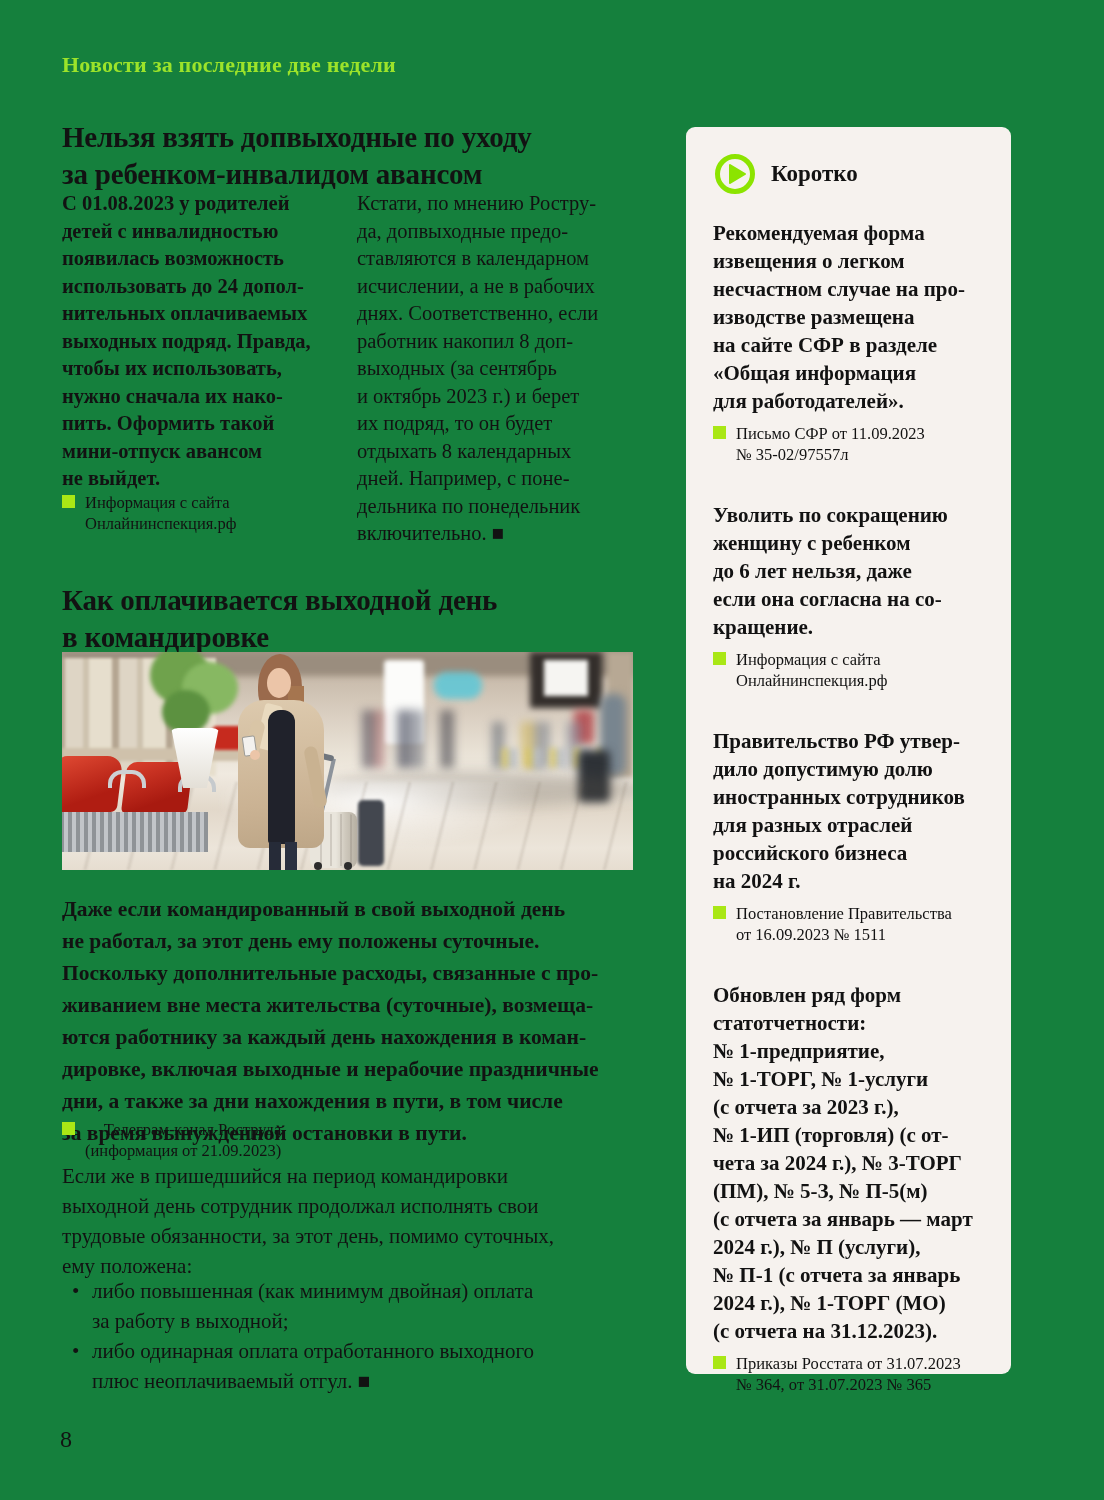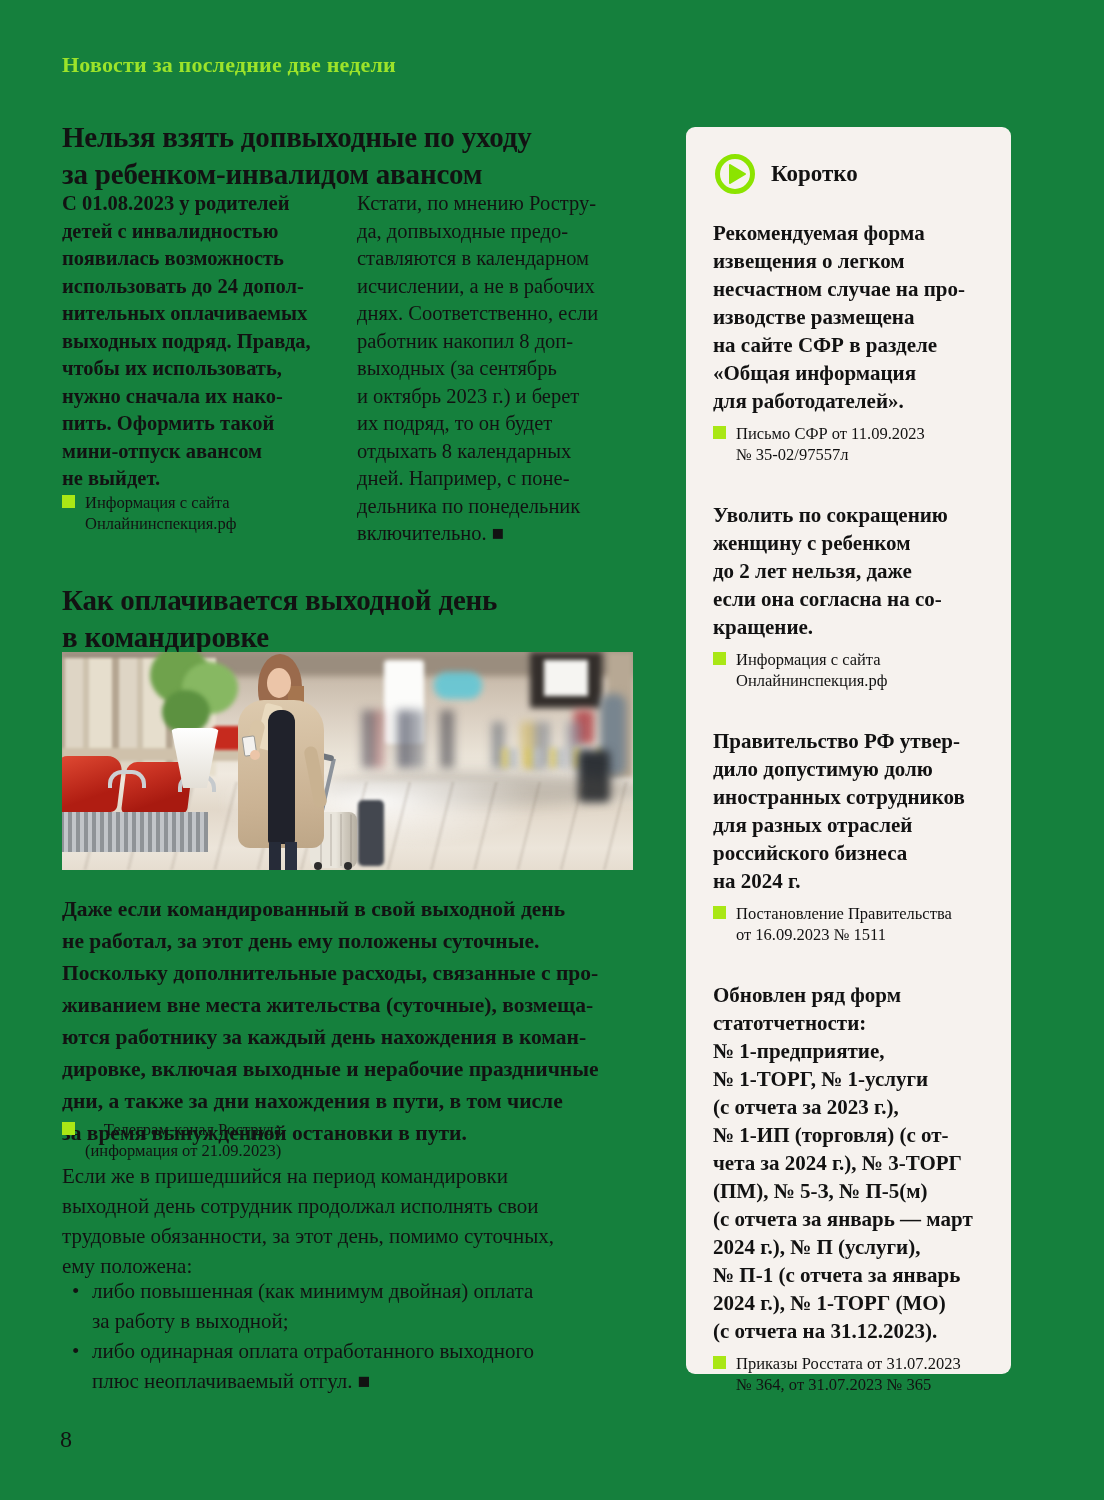--- a/index.html
+++ b/index.html
@@ -261,21 +261,21 @@
       <div class="source sb-src">
         <span class="sq"></span>
         <span class="preline">Письмо СФР от 11.09.2023
 № 35-02/97557л</span>
       </div>
     </div>
 
     <div class="sb-item">
       <div class="sb-text preline">Уволить по сокращению
 женщину с ребенком
-до 2 лет нельзя, даже
+до 6 лет нельзя, даже
 если она согласна на со-
 кращение.</div>
       <div class="source sb-src">
         <span class="sq"></span>
         <span class="preline">Информация с сайта
 Онлайнинспекция.рф</span>
       </div>
     </div>
 
     <div class="sb-item">

